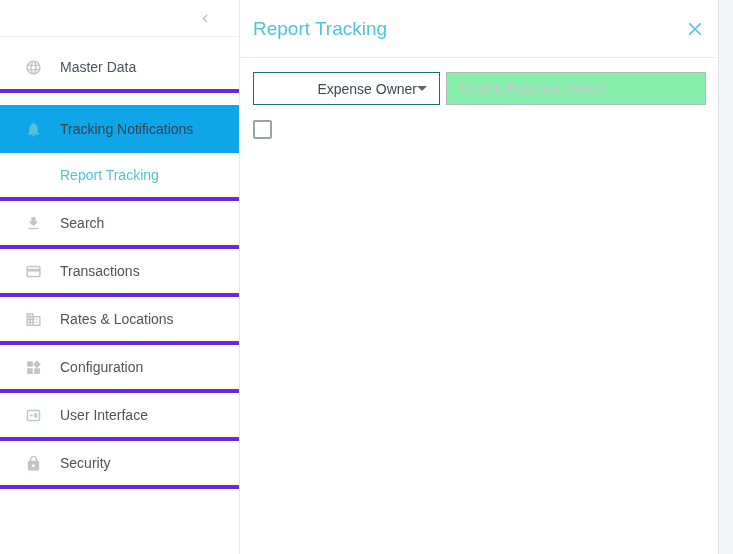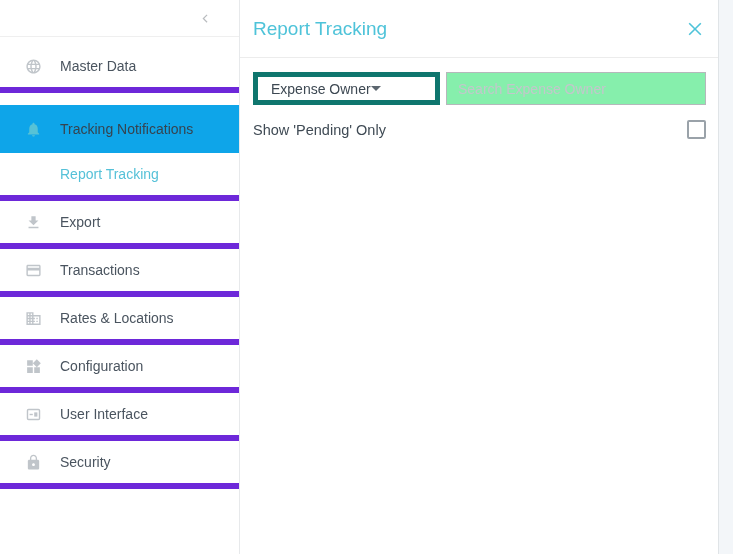--- a/index.html
+++ b/index.html
@@ -11,43 +11,43 @@
   }
   .app { display: flex; width: 733px; height: 554px; }
 
   
   .sidebar { flex: 0 0 240px; width: 240px; border-right: 1px solid #e7e9eb; background: #fff; }
   .sidebar-top { height: 37px; border-bottom: 1px solid #efefef; position: relative; }
   .collapse-btn { position: absolute; right: 26px; top: 11px; width: 15px; height: 15px; cursor: pointer; display: flex; }
   .menu { list-style: none; margin: 0; padding: 8px 0 0 0; }
   .menu li {
     height: 48px; display: flex; align-items: center;
-    padding-left: 25px; border-bottom: 6px solid #6d28d9;
+    padding-left: 25px; border-bottom: 4px solid #6d28d9;
     font-size: 14px; color: #4a545f; cursor: pointer; background: #fff;
   }
   .menu li .ic { width: 17px; height: 17px; margin-right: 18px; color: #c0c5ca; display: flex; flex: 0 0 17px; }
   .menu li .ic svg { width: 17px; height: 17px; }
   .menu li.active { background: #0ea5e9; border-bottom: none; font-weight: normal; color: #36434f; margin-top: 12px; }
   .menu li.active .ic { color: #56c2d6; }
   .menu li.sub { padding-left: 60px; color: #55c1d8; }
 
   
   .panel { flex: 1 1 auto; min-width: 0; display: flex; flex-direction: column; background: #fff; }
   .panel-header {
     height: 58px; flex: 0 0 58px; border-bottom: 1px solid #ececec;
     display: flex; align-items: center; justify-content: space-between;
     padding: 0 15px 0 13px;
   }
   .panel-title { font-size: 19px; color: #4ec3d9; }
   .close-btn { width: 16px; height: 16px; cursor: pointer; display: flex; }
 
   .filter-row { display: flex; gap: 6px; margin: 14px 12px 0 13px; height: 33px; }
   .dropdown {
-    flex: 0 0 187px; width: 187px; border: 5px solid #0f766e; background: #fff;
-    display: flex; align-items: center; justify-content: flex-start;
+    flex: 0 0 187px; width: 187px; border: 1px solid #0f766e; background: #fff;
+    display: flex; align-items: center; justify-content: flex-end;
     padding: 0 12px 0 13px; font-size: 14px; color: #3d4852; cursor: pointer;
   }
   .caret { width: 0; height: 0; border-left: 5px solid transparent; border-right: 5px solid transparent; border-top: 5px solid #5c666f; }
   .search-input {
     flex: 1 1 auto; min-width: 0; border: 1px solid #b5b8bb; background: #86efac;
     font-size: 14px; padding: 0 11px; color: #3d4852; outline: none;
     font-family: "Liberation Sans", sans-serif;
   }
   .search-input::placeholder { color: #c3c7cb; }
 
@@ -93,21 +93,21 @@
       <li class="sub">
         <span>Report Tracking</span>
       </li>
 
       <li>
         <span class="ic">
           <svg viewBox="0 0 24 24" fill="currentColor">
               <path d="M19 9h-4V3H9v6H5l7 7 7-7zM5 18v2h14v-2H5z"></path>
             </svg>
         </span>
-        <span>Export</span>
+        <span>Search</span>
       </li>
 
       <li>
         <span class="ic">
           <svg viewBox="0 0 24 24" fill="currentColor">
               <path d="M20 4H4c-1.11 0-1.99.89-1.99 2L2 18c0 1.11.89 2 2 2h16c1.11 0 2-.89 2-2V6c0-1.11-.89-2-2-2zm0 14H4v-6h16v6zm0-10H4V6h16v2z"></path>
             </svg>
         </span>
         <span>Transactions</span>
       </li>
@@ -166,20 +166,19 @@
 
     <div class="filter-row">
       <div class="dropdown">
         <span>Expense Owner</span>
         <span class="caret"></span>
       </div>
       <input class="search-input" type="text" placeholder="Search Expense Owner" style="">
     </div>
 
     <div class="pending-row">
-      <span class="pending-label">Show 'Pending' Only</span>
       <span class="checkbox"></span>
     </div>
   </main>
 
   <div class="page-edge"></div>
 
 </div>
 
 </body></html>

